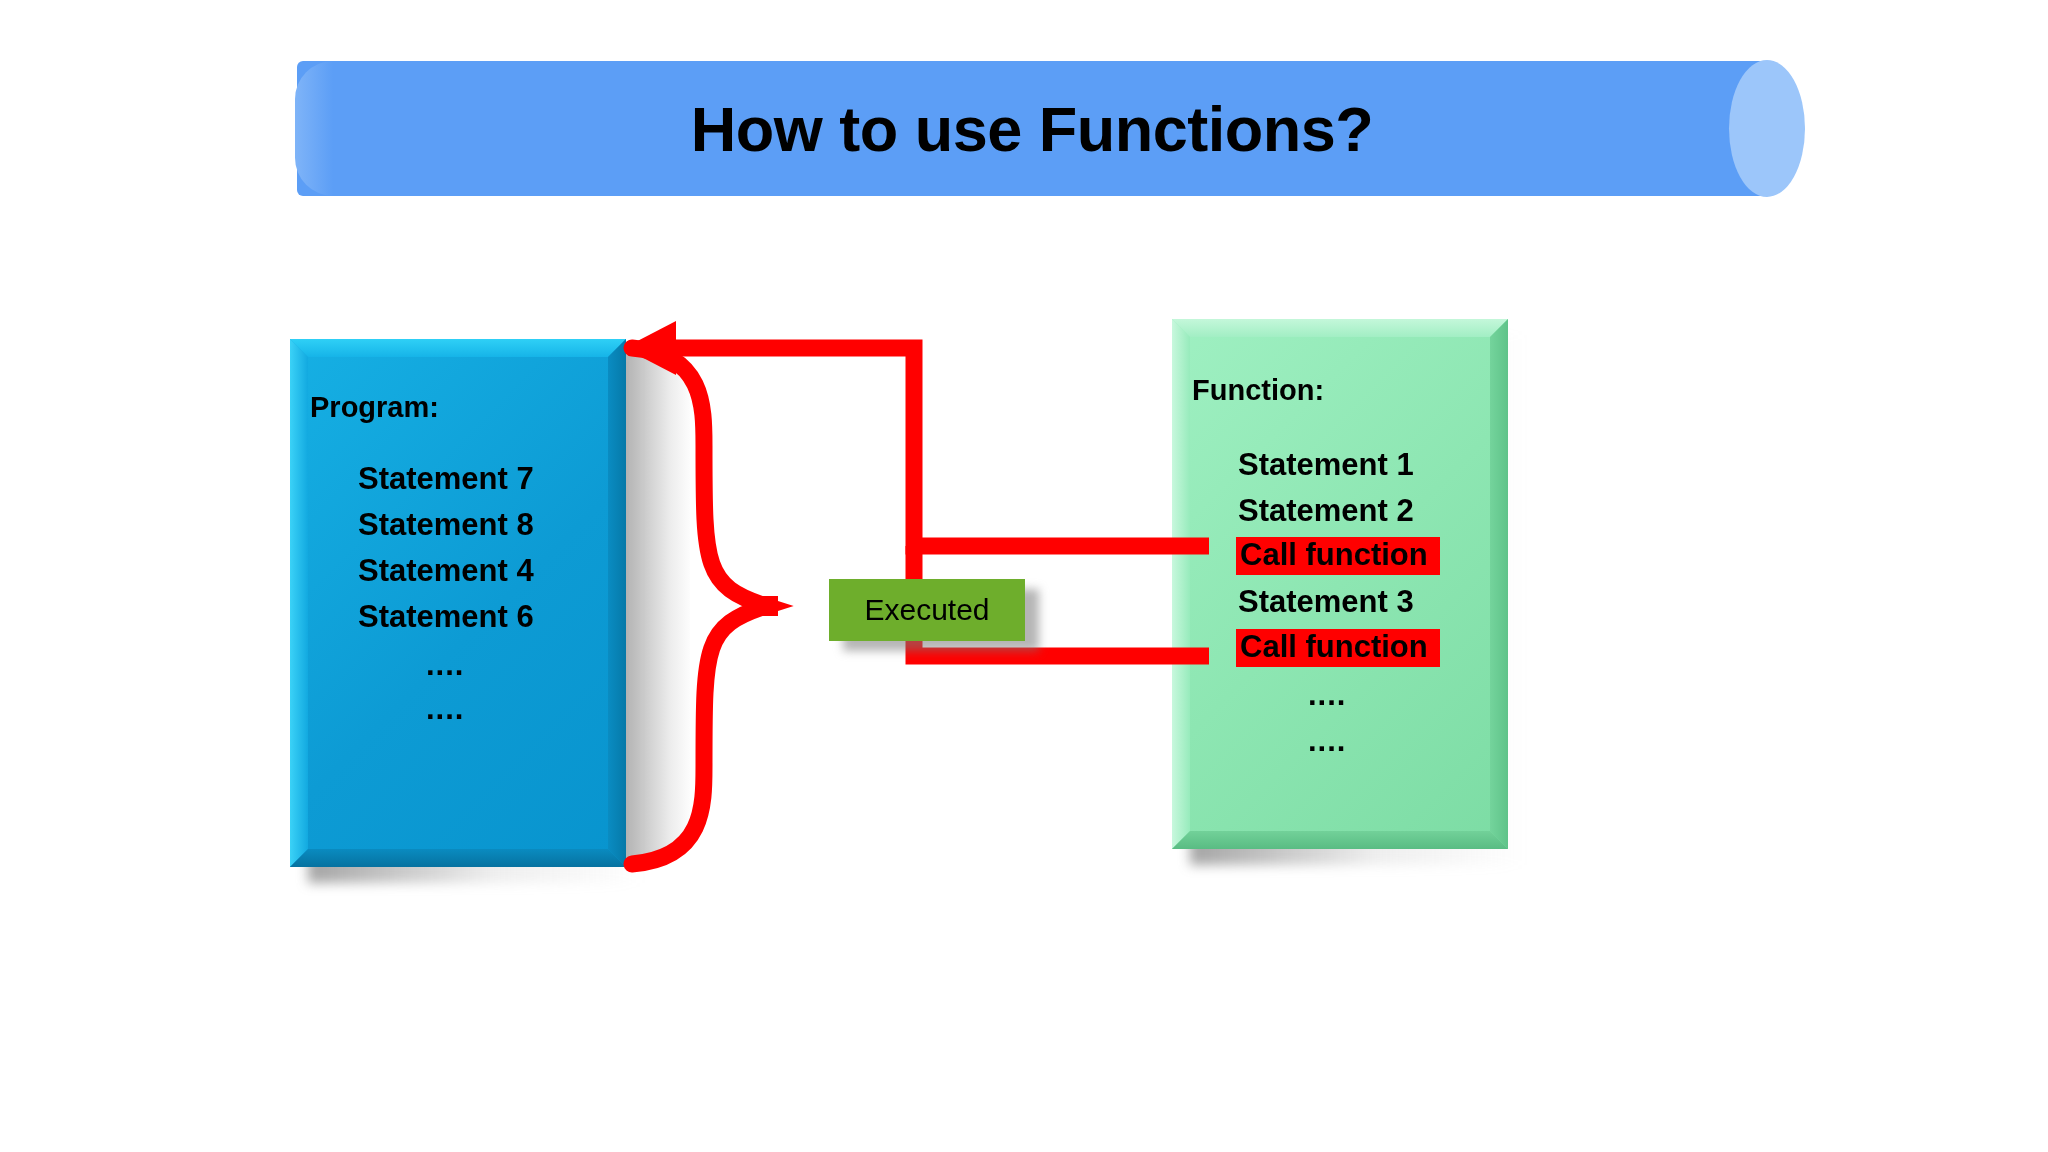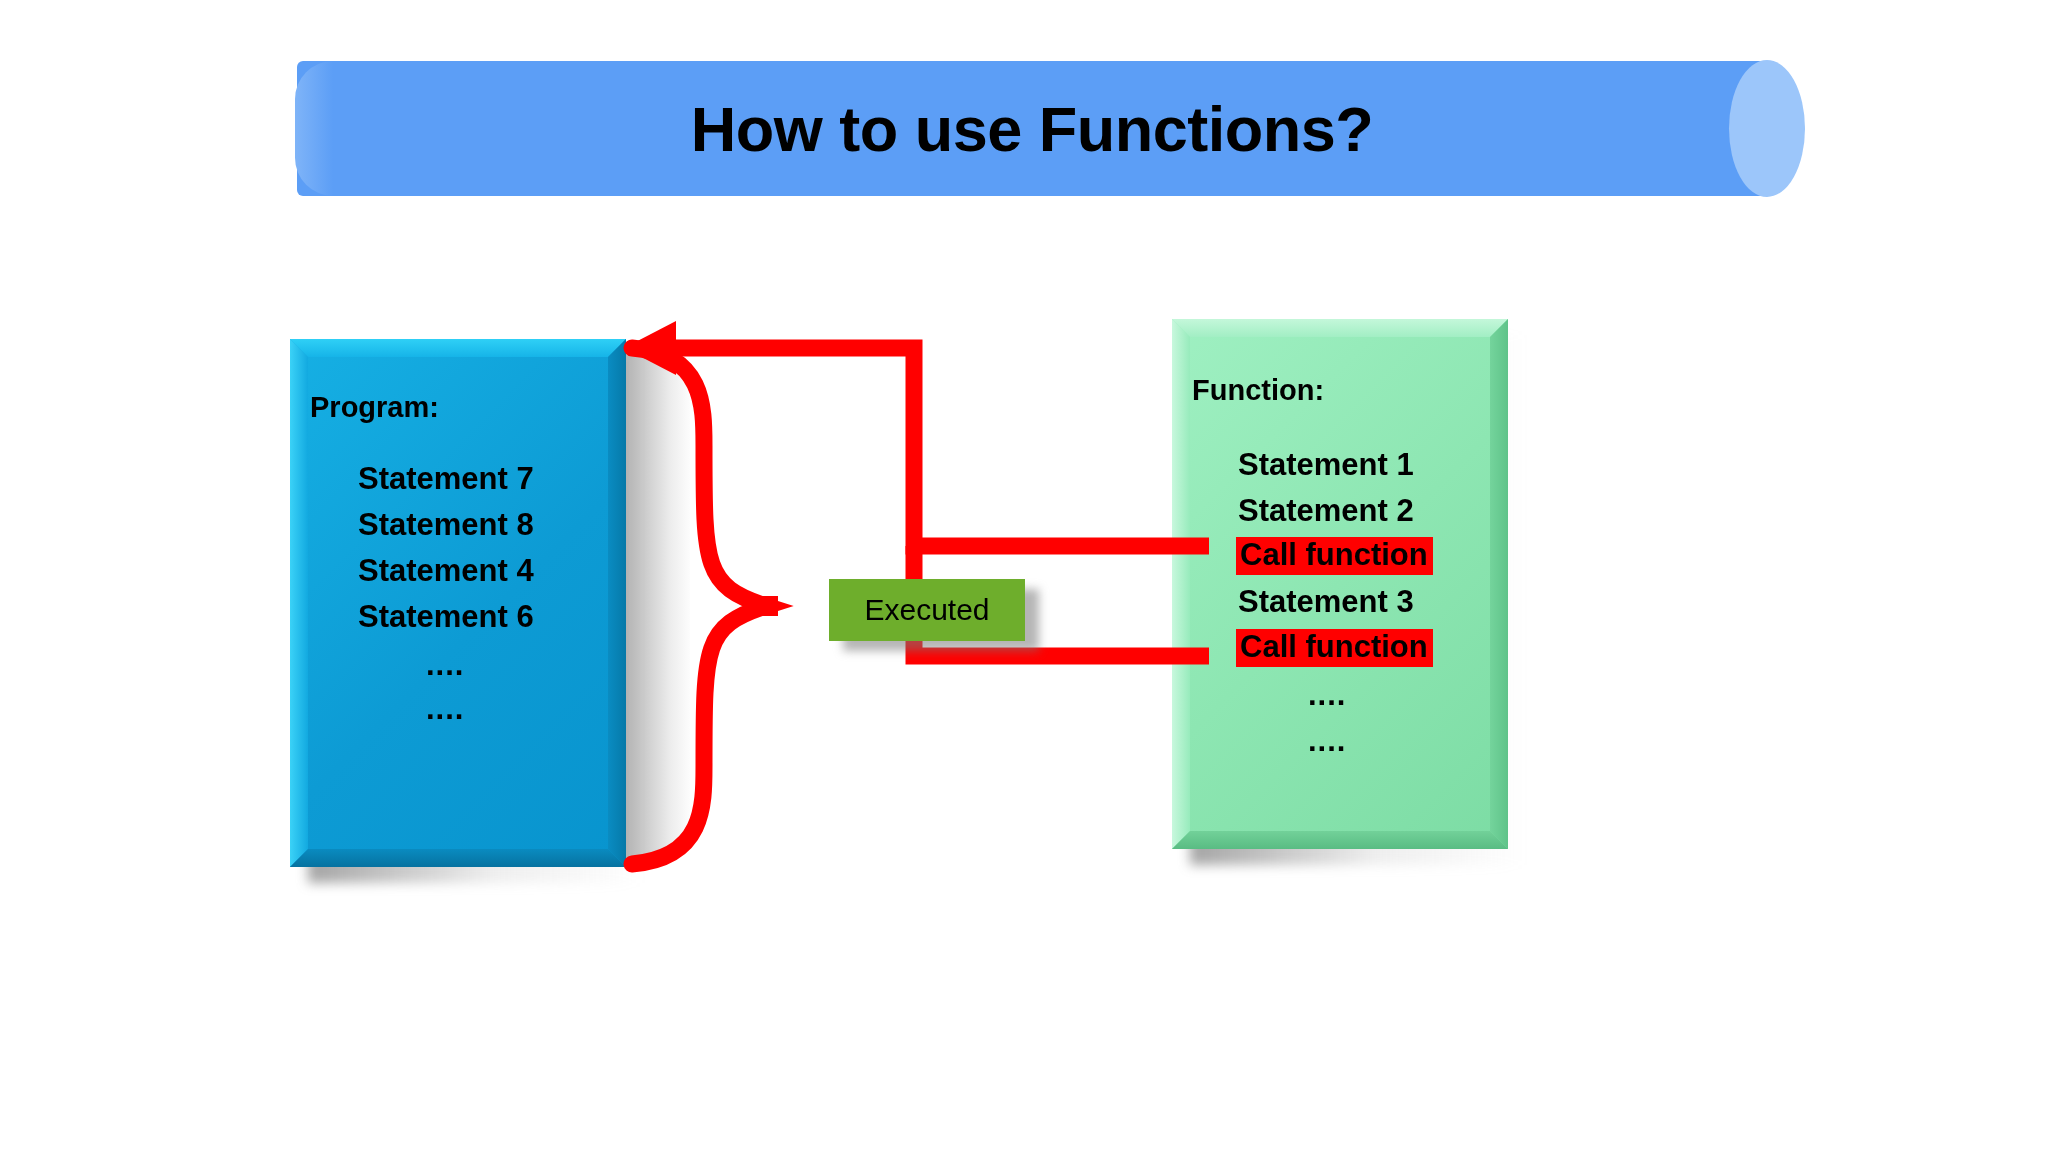--- a/index.html
+++ b/index.html
@@ -97,21 +97,21 @@
   .stmt{
     position:absolute;font-size:31px;font-weight:bold;color:#000;
     white-space:nowrap;
   }
   .dots{
     position:absolute;font-size:31px;font-weight:bold;color:#000;
     letter-spacing:1px;white-space:nowrap;
   }
   .callfn{
     position:absolute;font-size:31px;font-weight:bold;color:#000;
-    background:#FF0000;padding:2px 5px 3px 4px;white-space:nowrap;
+    background:#FF0000;padding:2px 12px 3px 4px;white-space:nowrap;
     line-height:1.05;
   }
 
   
   #executed{
     position:absolute;left:825px;top:573px;width:196px;height:62px;text-align:center;
   }
   #executed .tag-shadow{
     position:absolute;left:14px;top:10px;width:196px;height:62px;
     background:rgba(120,120,120,.55);filter:blur(5px);

